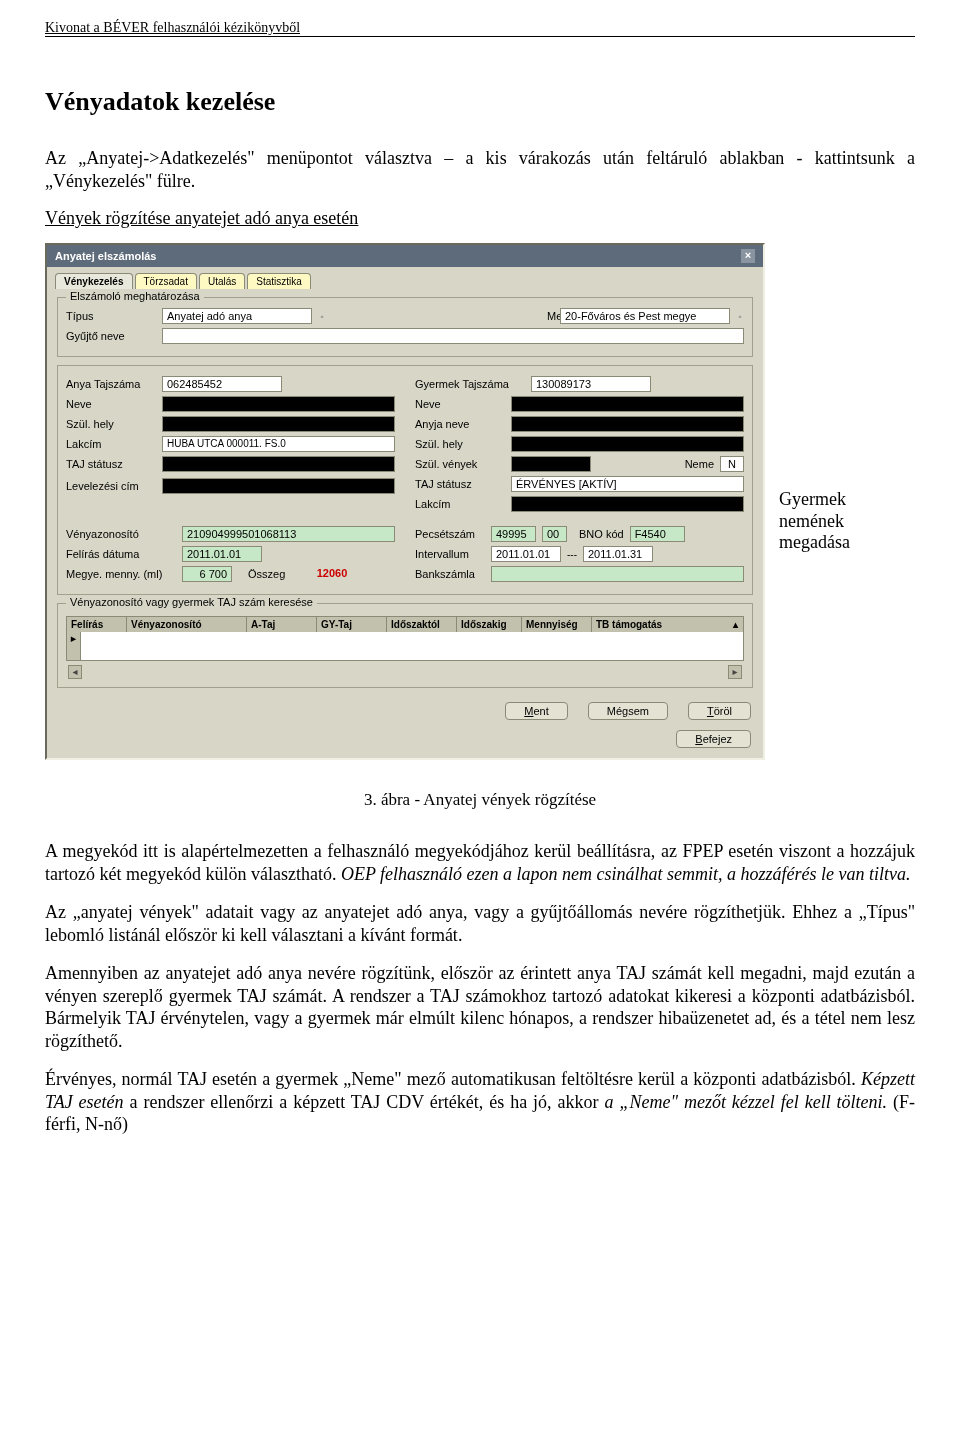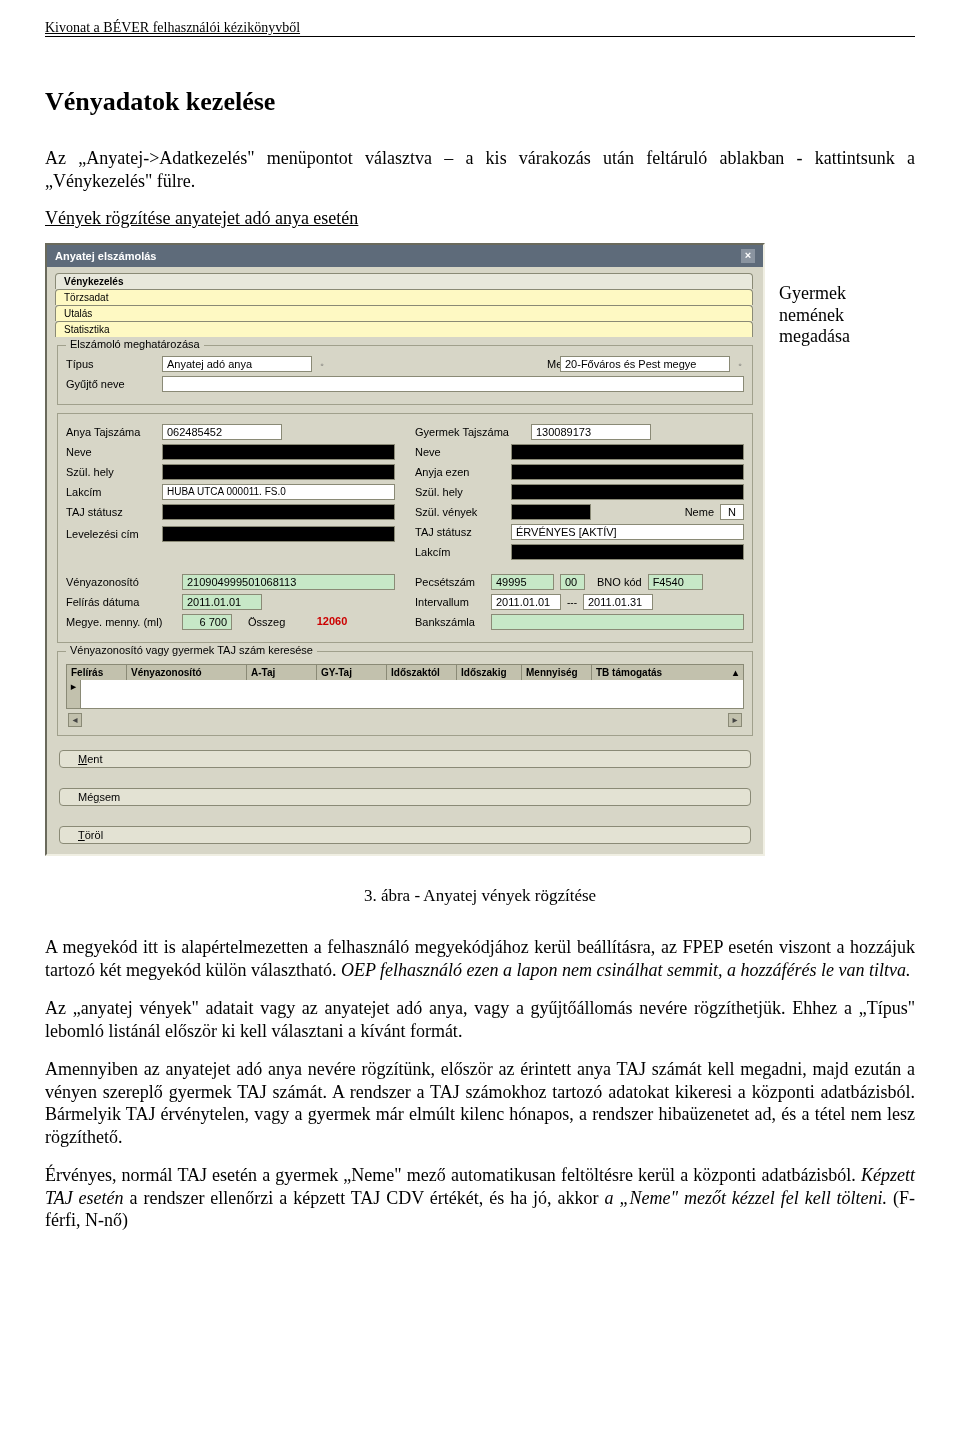--- a/index.html
+++ b/index.html
@@ -31,20 +31,21 @@
   }
   p.subhead {
     text-decoration: underline;
     margin: 0 0 14px 0;
   }
   em.italic { font-style: italic; }
 
   
   .app-wrap {
     display: flex;
+    align-items: center;
     gap: 14px;
     margin-bottom: 30px;
   }
   .app {
     width: 720px;
     background: #d7d6c7;
     border: 2px solid #6a6a5c;
     border-bottom-color: #f0efe3;
     border-right-color: #f0efe3;
     font-family: Tahoma, Arial, sans-serif;
@@ -68,21 +69,20 @@
     line-height: 12px;
     cursor: pointer;
     font-family: Arial, sans-serif;
     font-size: 11px;
   }
   .tabs {
     display: flex;
     gap: 0;
     padding: 6px 8px 0 8px;
     background: #d7d6c7;
-    flex-direction: column;
   }
   .tab {
     padding: 2px 8px;
     border: 1px solid #8a8a76;
     border-bottom: none;
     border-radius: 4px 4px 0 0;
     background: #fef9c3;
     font-size: 10px;
     margin-right: 2px;
     cursor: pointer;
@@ -168,21 +168,20 @@
     line-height: 11px;
     font-size: 10px;
     cursor: pointer;
   }
 
   .btnrow {
     display: flex;
     justify-content: flex-end;
     gap: 20px;
     padding: 6px 12px 10px 12px;
-    flex-direction: column;
   }
   .btn {
     border: 1px solid #8a8a76;
     background: #e3e2d3;
     border-radius: 4px;
     padding: 2px 18px;
     font-size: 11px;
     cursor: pointer;
   }
   .btnrow.right1 { justify-content: flex-end; }
@@ -266,21 +265,21 @@
         <div class="col">
           <div class="row">
             <div class="lbl w100">Gyermek Tajszáma</div>
             <div class="field" style="width:120px">130089173</div>
           </div>
           <div class="row">
               <div class="lbl">Neve</div>
               <div class="field long redact"></div>
             </div>
           <div class="row">
-              <div class="lbl">Anyja ezen</div>
+              <div class="lbl">Anyja neve</div>
               <div class="field long redact"></div>
             </div>
           <div class="row">
               <div class="lbl">Szül. hely</div>
               <div class="field long redact"></div>
             </div>
           <div class="row">
             <div class="lbl">Szül. vények</div>
             <div class="field redact" style="width:80px"></div>
             <div style="flex:1"></div>
@@ -311,21 +310,21 @@
           <div class="row">
             <div class="lbl w100">Megye. menny. (ml)</div>
             <div class="field green" style="width:50px;text-align:right">6 700</div>
             <div class="lbl" style="width:auto;margin-left:10px">Összeg</div>
             <div class="field redtext" style="width:60px;text-align:right;border:none;background:transparent">12060</div>
           </div>
         </div>
         <div class="col">
           <div class="row">
             <div class="lbl" style="width:70px">Pecsétszám</div>
-            <div class="field green" style="width:63px">49995</div>
+            <div class="field green" style="width:45px">49995</div>
             <div class="field green" style="width:25px">00</div>
             <div class="lbl" style="width:auto;margin-left:6px">BNO kód</div>
             <div class="field green" style="width:55px">F4540</div>
           </div>
           <div class="row">
             <div class="lbl" style="width:70px">Intervallum</div>
             <div class="field" style="width:70px">2011.01.01</div>
             <span style="font-size:10px">---</span>
             <div class="field" style="width:70px">2011.01.31</div>
           </div>
@@ -360,20 +359,23 @@
         <div class="rscroll-cap">◂</div>
         <div class="rscroll-cap">▸</div>
       </div>
     </div>
 
     <div class="btnrow">
       <div class="btn"><u>M</u><span></span>ent</div>
       <div class="btn">Mé<u>g</u>sem</div>
       <div class="btn"><u>T</u>öröl</div>
     </div>
+    <div class="btnrow right1" style="padding-top:0">
+      <div class="btn"><u>B</u>efejez</div>
+    </div>
   </div>
 
   <div style="margin-top:40px">
     <div class="arrow-note">
       <div>Gyermek</div>
       <div>nemének</div>
       <div>megadása</div>
     </div>
   </div>
 </div>

